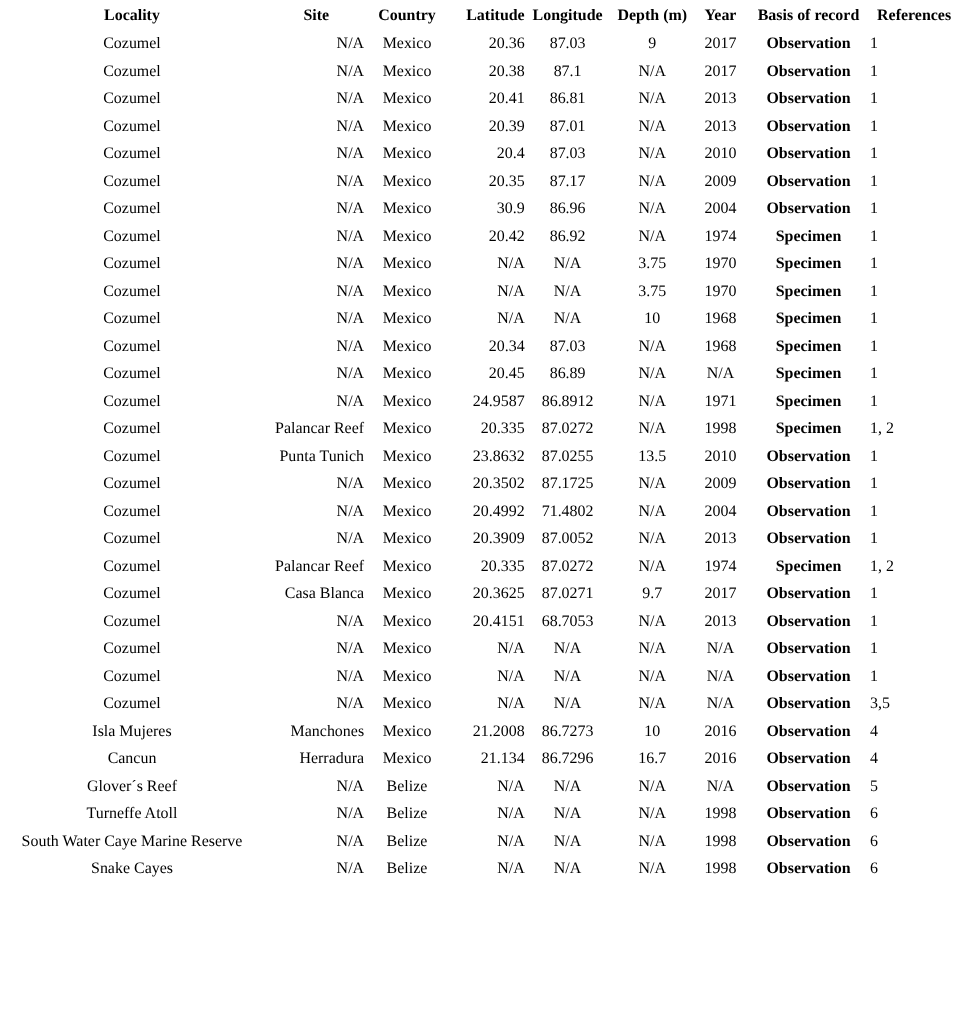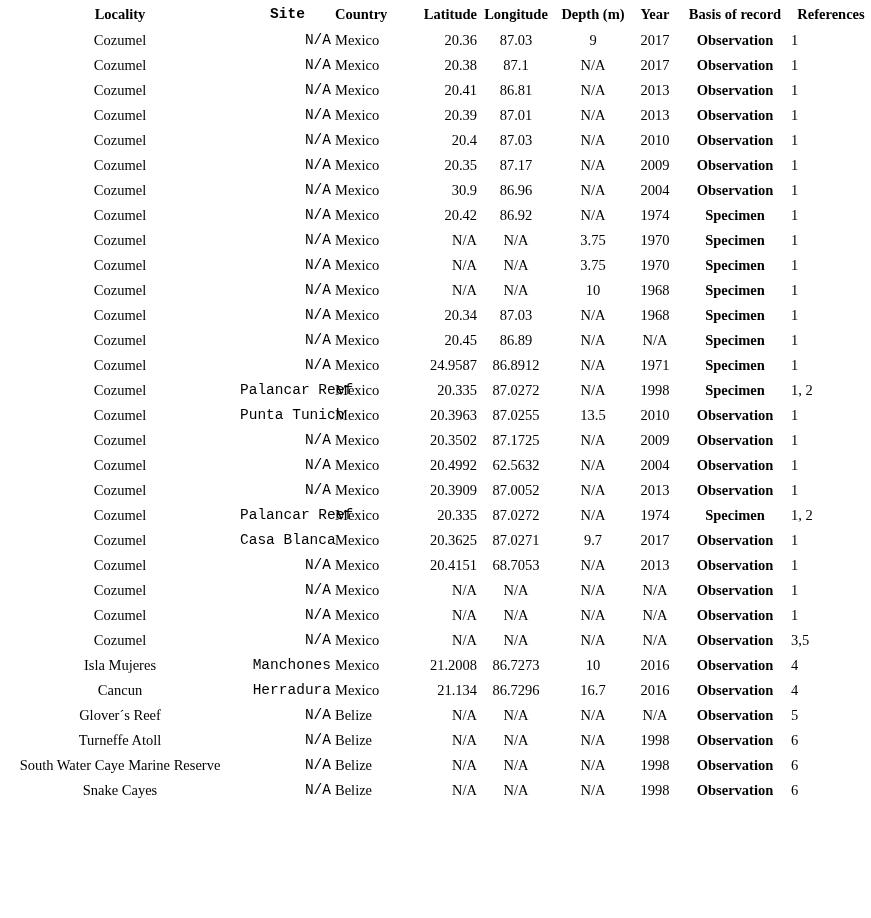--- a/index.html
+++ b/index.html
@@ -41,22 +41,22 @@
   }
   table.records thead th {
     font-weight: bold;
     font-size: 14.5px;
     height: 28px;
     line-height: 28px;
   }
 
   
   .col-locality   { width: 240px; text-align: center; }
-  .col-site       { width: 95px;  text-align: right;  padding-right: 4px !important; font-family: Liberation Mono, monospace; }
-  .col-country    { width: 70px;  text-align: left; }
+  .col-site       { width: 95px;  text-align: right;  padding-right: 4px !important; }
+  .col-country    { width: 70px;  text-align: center; }
   .col-latitude   { width: 72px;  text-align: right; }
   .col-longitude  { width: 78px;  text-align: center; }
   .col-depth      { width: 76px;  text-align: center; }
   .col-year       { width: 48px;  text-align: center; }
   .col-basis      { width: 112px; text-align: center; font-weight: bold; }
   .col-refs       { width: 80px;  text-align: center; }
 
   thead .col-site { text-align: center; padding-right: 0 !important; }
 </style>
 </head>
@@ -240,21 +240,21 @@
           <td class="col-longitude">87.0272</td>
           <td class="col-depth">N/A</td>
           <td class="col-year">1998</td>
           <td class="col-basis">Specimen</td>
           <td class="col-references">1, 2</td>
         </tr>
         <tr>
           <td class="col-locality">Cozumel</td>
           <td class="col-site">Punta Tunich</td>
           <td class="col-country">Mexico</td>
-          <td class="col-latitude">20.3963</td>
+          <td class="col-latitude">23.8632</td>
           <td class="col-longitude">87.0255</td>
           <td class="col-depth">13.5</td>
           <td class="col-year">2010</td>
           <td class="col-basis">Observation</td>
           <td class="col-references">1</td>
         </tr>
         <tr>
           <td class="col-locality">Cozumel</td>
           <td class="col-site">N/A</td>
           <td class="col-country">Mexico</td>
@@ -263,21 +263,21 @@
           <td class="col-depth">N/A</td>
           <td class="col-year">2009</td>
           <td class="col-basis">Observation</td>
           <td class="col-references">1</td>
         </tr>
         <tr>
           <td class="col-locality">Cozumel</td>
           <td class="col-site">N/A</td>
           <td class="col-country">Mexico</td>
           <td class="col-latitude">20.4992</td>
-          <td class="col-longitude">62.5632</td>
+          <td class="col-longitude">71.4802</td>
           <td class="col-depth">N/A</td>
           <td class="col-year">2004</td>
           <td class="col-basis">Observation</td>
           <td class="col-references">1</td>
         </tr>
         <tr>
           <td class="col-locality">Cozumel</td>
           <td class="col-site">N/A</td>
           <td class="col-country">Mexico</td>
           <td class="col-latitude">20.3909</td>

